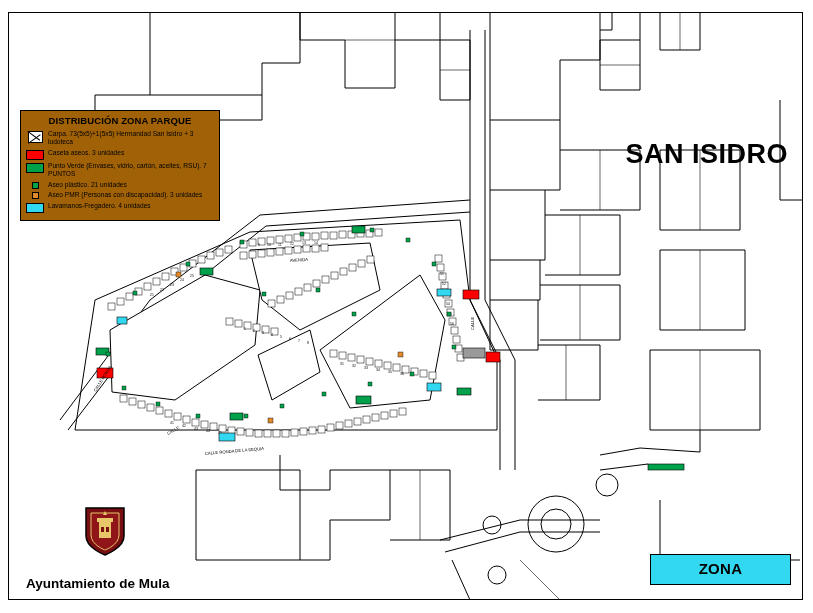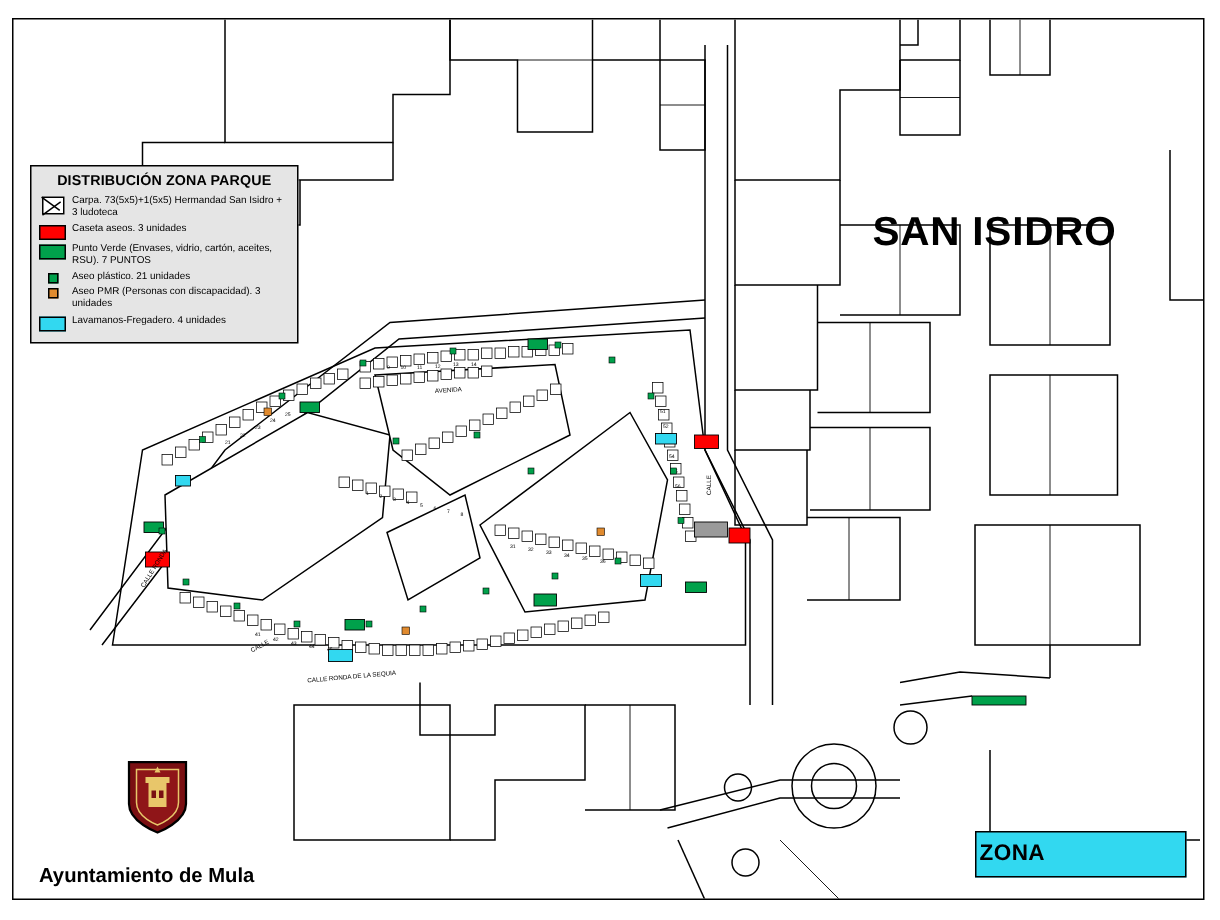--- a/index.html
+++ b/index.html
@@ -3,41 +3,41 @@
 <meta charset="utf-8">
 <style>
   html,body{margin:0;padding:0;background:#ffffff;}
   body{width:813px;height:613px;overflow:hidden;font-family:"Liberation Sans",sans-serif;}
   #page{position:relative;width:813px;height:613px;background:#ffffff;}
 
   
   #map-frame{position:absolute;left:8px;top:12px;width:795px;height:588px;border:1px solid #000;background:#fff;box-sizing:border-box;}
 
   
-  #legend{position:absolute;left:20px;top:110px;width:179px;border:1px solid #000;background:#e5e5e5;box-sizing:border-box;padding:4px 5px 5px 5px;z-index:40;}
+  #legend{position:absolute;left:20px;top:110px;width:200px;border:1px solid #000;background:#a16207;box-sizing:border-box;padding:4px 5px 5px 5px;z-index:40;}
   #legend .legend-title{font-size:9.5px;font-weight:bold;text-align:center;letter-spacing:.1px;margin-bottom:4px;}
   #legend .lrow{display:flex;align-items:flex-start;margin-bottom:2.5px;}
   #legend .lsym{flex:0 0 auto;width:18px;margin-right:4px;display:flex;align-items:center;justify-content:center;padding-top:1px;}
   #legend .ltxt{font-size:6.6px;line-height:1.22;}
   .sym-carpa{width:13px;height:10px;border:1px solid #000;background:#fff;position:relative;}
   .sym-carpa:before,.sym-carpa:after{content:"";position:absolute;left:-1px;top:-1px;width:15px;height:1px;background:#000;transform-origin:0 0;}
   .sym-carpa:before{transform:rotate(36deg);}
   .sym-carpa:after{top:11px;transform:rotate(-36deg);}
   .sym-red{width:16px;height:8px;background:#ff0000;border:1px solid #000;}
   .sym-green{width:16px;height:8px;background:#00a14b;border:1px solid #000;}
   .sym-dot-g{width:5px;height:5px;background:#00a14b;border:1px solid #000;}
   .sym-dot-o{width:5px;height:5px;background:#e08a2e;border:1px solid #000;}
   .sym-cyan{width:16px;height:8px;background:#32d8f0;border:1px solid #000;}
 
   
-  #title-main{position:absolute;right:25px;top:140px;text-align:center;width:250px;}
+  #title-main{position:absolute;right:25px;top:140px;text-align:right;width:250px;}
   #title-main .t1{font-size:27px;font-weight:bold;letter-spacing:.5px;line-height:1.05;}
   #title-main .t2{font-size:34px;font-weight:bold;letter-spacing:.5px;margin-top:2px;}
 
-  #zona-box{position:absolute;right:22px;bottom:28px;width:135px;background:#32d8f0;border:1px solid #000;text-align:left;padding:5px 2px 6px 2px;}
+  #zona-box{position:absolute;right:22px;bottom:28px;width:135px;background:#32d8f0;border:1px solid #000;text-align:center;padding:5px 2px 6px 2px;}
   #zona-box div{font-size:15px;font-weight:bold;line-height:1.22;letter-spacing:.3px;}
 
   
   #footer-text{position:absolute;left:26px;bottom:22px;font-size:13.5px;font-weight:bold;}
   #crest{position:absolute;left:82px;bottom:55px;width:46px;height:54px;}
 
   
   #mapsvg{position:absolute;left:0;top:0;}
   .bld{fill:none;stroke:#000;stroke-width:1;}
   .bldf{fill:#ffffff;stroke:#000;stroke-width:1;}

